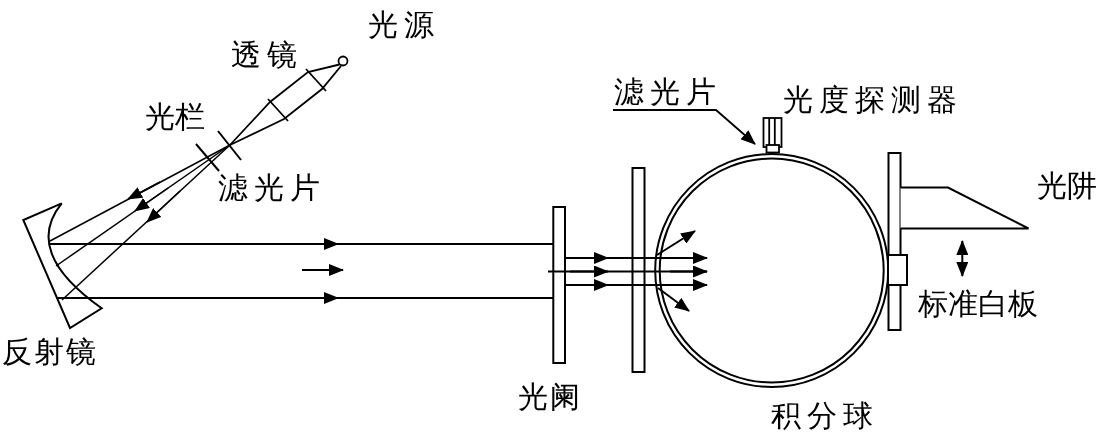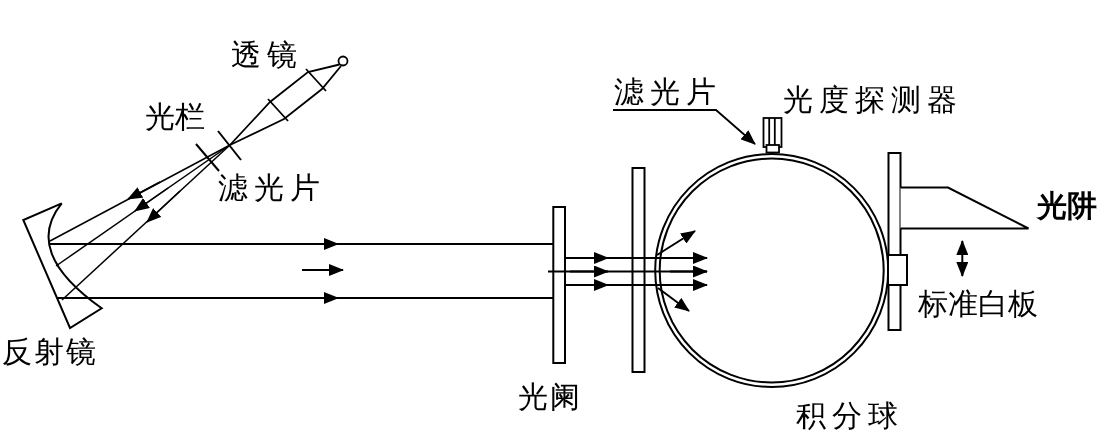--- a/index.html
+++ b/index.html
@@ -105,35 +105,36 @@
 
     <rect x="888.5" y="153" width="12" height="177" fill="#fff" stroke="#000" stroke-width="2"></rect>
 
     <path d="M 900.5,187.5 H 948 L 1028.5,228.5 H 900.5" fill="#fff" stroke="#000" stroke-width="2"></path>
 
     <rect x="888" y="255" width="19" height="30" fill="#fff" stroke="#000" stroke-width="2"></rect>
 
     <line x1="962.3" y1="241" x2="962.3" y2="276" stroke="#000" stroke-width="2" marker-start="url(#arr)" marker-end="url(#arr)"></line>
   </svg>
 
+  <span class="lbl sp6" style="left:368px;top:9px;">光源</span>
 
   <span class="lbl sp6" style="left:223px;top:39px;margin-left:8px;">透镜</span>
 
   <span class="lbl sp0" style="left:145px;top:101px;">光栏</span>
 
   <span class="lbl sp6" style="left:218px;top:172px;">滤光片</span>
 
   <span class="lbl" style="left:2px;top:336px;">反射镜</span>
 
   <span class="lbl" style="left:518px;top:381px;">光阑</span>
 
 
   <span class="lbl sp6" style="left:614px;top:76px;">滤光片</span>
 
   <span class="lbl sp6" style="left:783px;top:84px;">光度探测器</span>
 
-  <span class="lbl sp0" style="left:1037px;top:190px;font-weight:bold;">光阱</span>
+  <span class="lbl sp0" style="left:1037px;top:170px;">光阱</span>
 
   <span class="lbl sp0" style="left:918px;top:288px;">标准白板</span>
 
-  <span class="lbl sp6" style="left:771px;top:400px;margin-left:25px;">积分球</span>
+  <span class="lbl sp6" style="left:771px;top:400px;">积分球</span>
 
 </div>
 
 </body></html>

